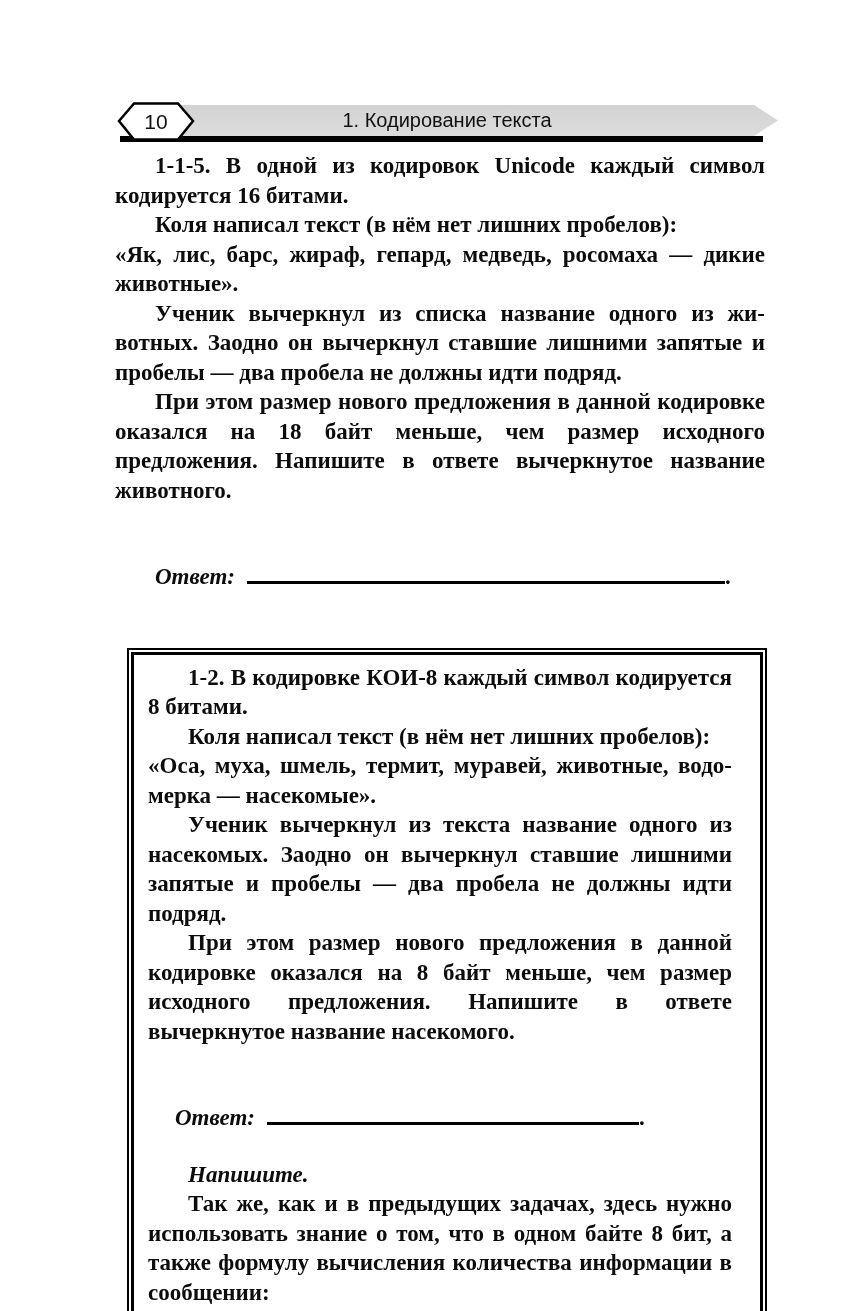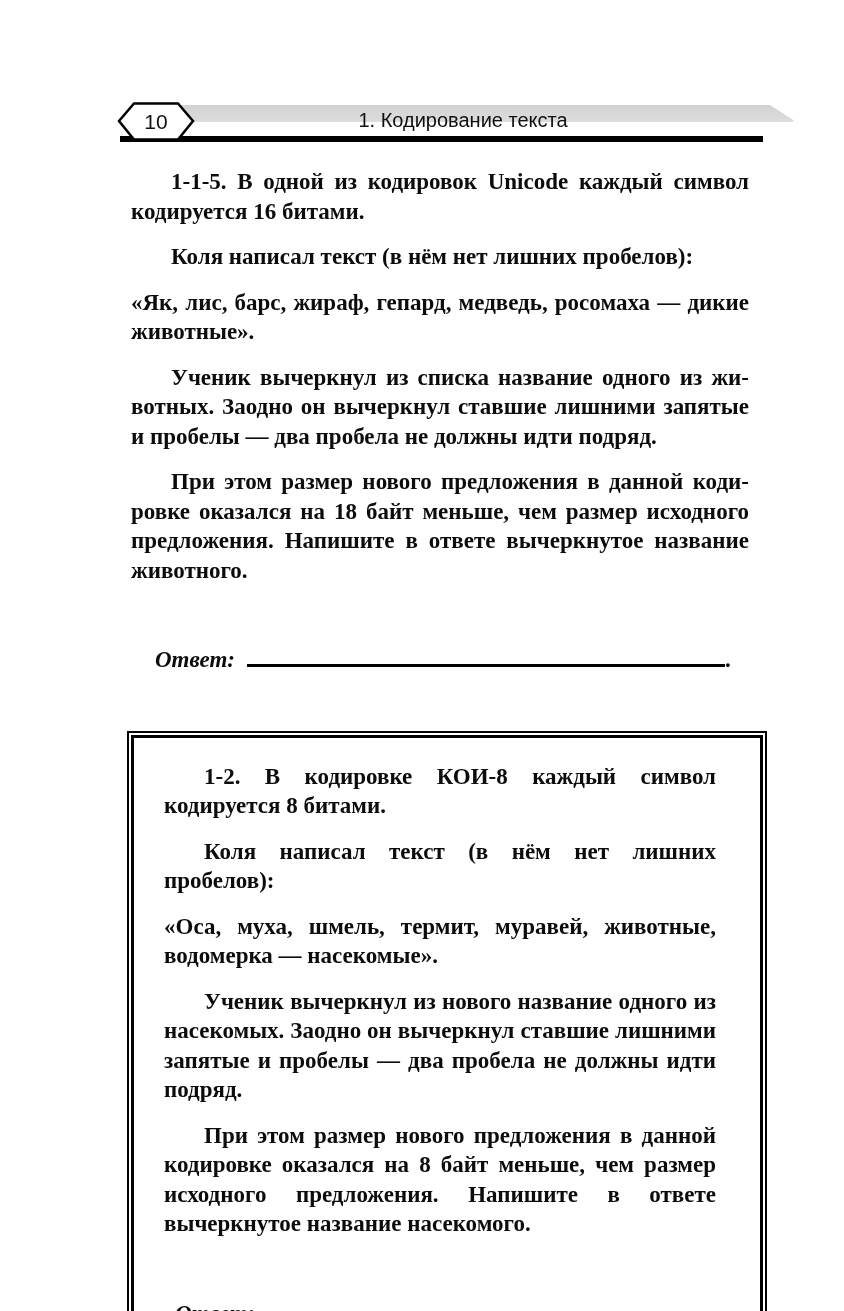--- a/index.html
+++ b/index.html
@@ -15,24 +15,24 @@
     background: #ffffff;
     overflow: hidden;
     font-family: "Liberation Serif", "DejaVu Serif", serif;
     font-weight: 700;
     color: #0c0c0c;
   }
 
   
   .banner {
     position: absolute;
-    left: 156px;
+    left: 140px;
     top: 105px;
     width: 638px;
-    height: 17px;
+    height: 31px;
     background: linear-gradient(#d3d3d3, #dcdcdc);
     clip-path: polygon(0 0, 614px 0, 638px 15.5px, 614px 31px, 0 31px);
   }
   .banner-title {
     display: block;
     width: 614px;
     line-height: 31px;
     text-align: center;
     font-family: "Liberation Sans", "DejaVu Sans", sans-serif;
     font-weight: 400;
@@ -64,21 +64,21 @@
   
   .content {
     position: absolute;
     left: 115px;
     top: 151px;
     width: 650px;
     font-size: 23px;
     line-height: 29.5px;
     text-align: justify;
   }
-  p { margin: 16px; }
+  p { margin: 0; }
   .indent { text-indent: 40px; }
 
   .answer-line {
     display: flex;
     align-items: baseline;
     margin: 13px 0 0 40px;
   }
   .answer-label { font-style: italic; white-space: nowrap; margin-top: 44px; }
   .answer-blank {
     display: inline-block;
@@ -145,21 +145,21 @@
         <span class="answer-blank blank-long"></span>
         <span>.</span>
       </div>
     </section>
 
     <section class="box">
       <div class="box-inner">
         <p class="indent"><span>1-2.</span> <span>В кодировке КОИ-8 каждый символ кодируется 8 битами.</span></p>
         <p class="indent">Коля написал текст (в нём нет лишних пробелов):</p>
         <p>«Оса, муха, шмель, термит, муравей, животные, водо­мерка — насекомые».</p>
-        <p class="indent">Ученик вычеркнул из нового название одного из на­секомых. Заодно он вычеркнул ставшие лишними запя­тые и пробелы — два пробела не должны идти подряд.</p>
+        <p class="indent">Ученик вычеркнул из текста название одного из на­секомых. Заодно он вычеркнул ставшие лишними запя­тые и пробелы — два пробела не должны идти подряд.</p>
         <p class="indent">При этом размер нового предложения в данной коди­ровке оказался на 8 байт меньше, чем размер исходного предложения. Напишите в ответе вычеркнутое назва­ние насекомого.</p>
         <div class="answer-line">
           <span class="answer-label">Ответ:</span>
           <span class="answer-blank blank-short"></span>
           <span>.</span>
         </div>
 
         <p class="solution-label">Напишите.</p>
         <p class="indent">Так же, как и в предыдущих задачах, здесь нужно ис­пользовать знание о том, что в одном байте 8 бит, а так­же формулу вычисления количества информации в со­общении:</p>
         <p class="formula">I = k · i.</p>

